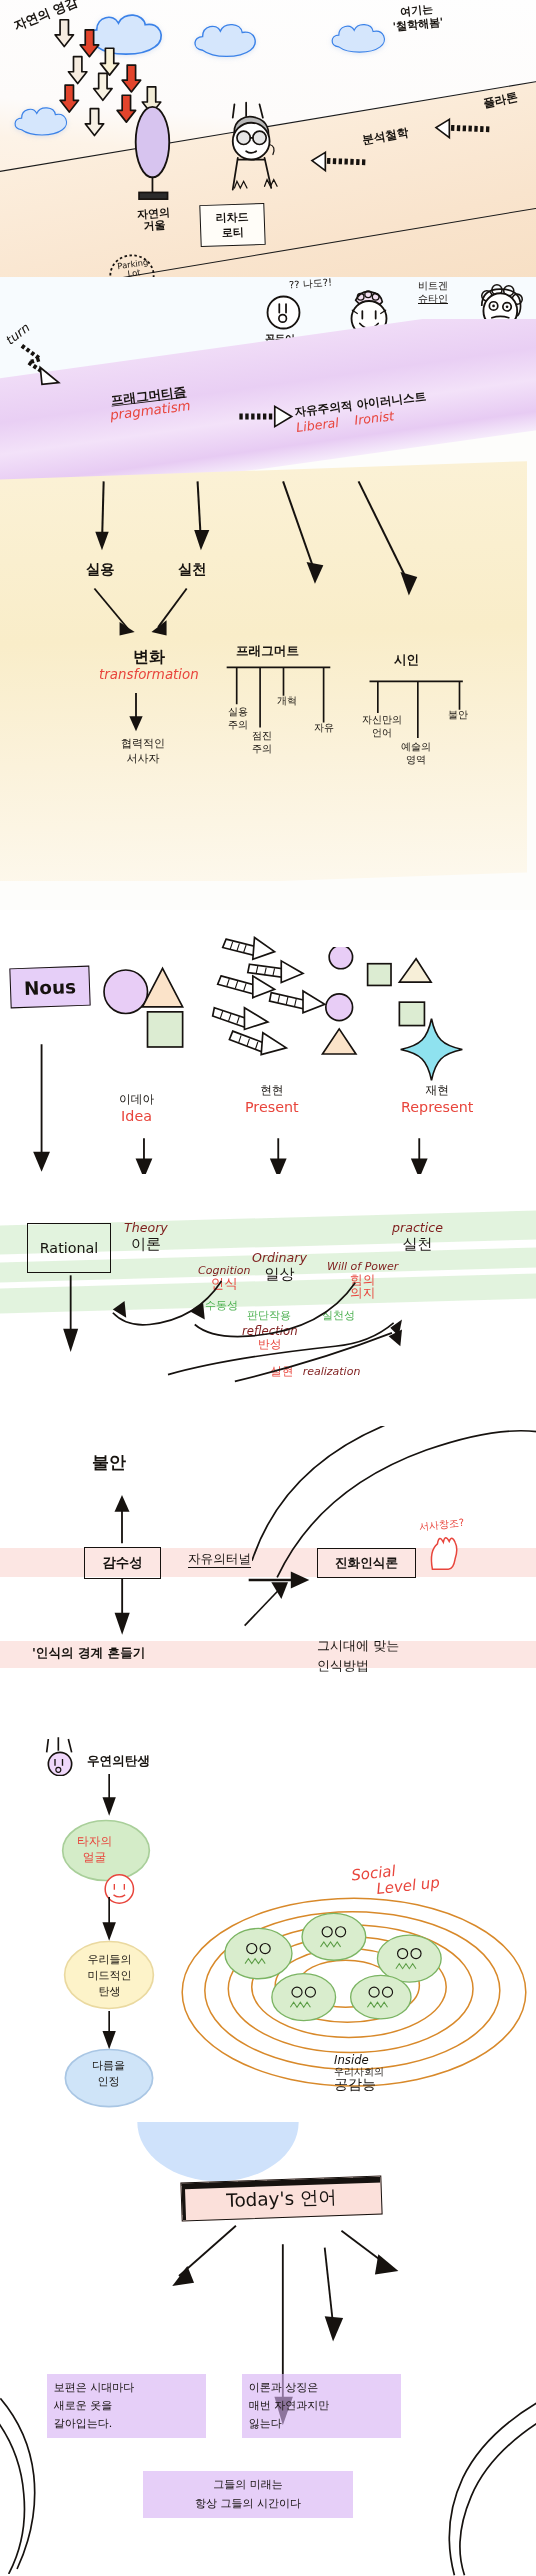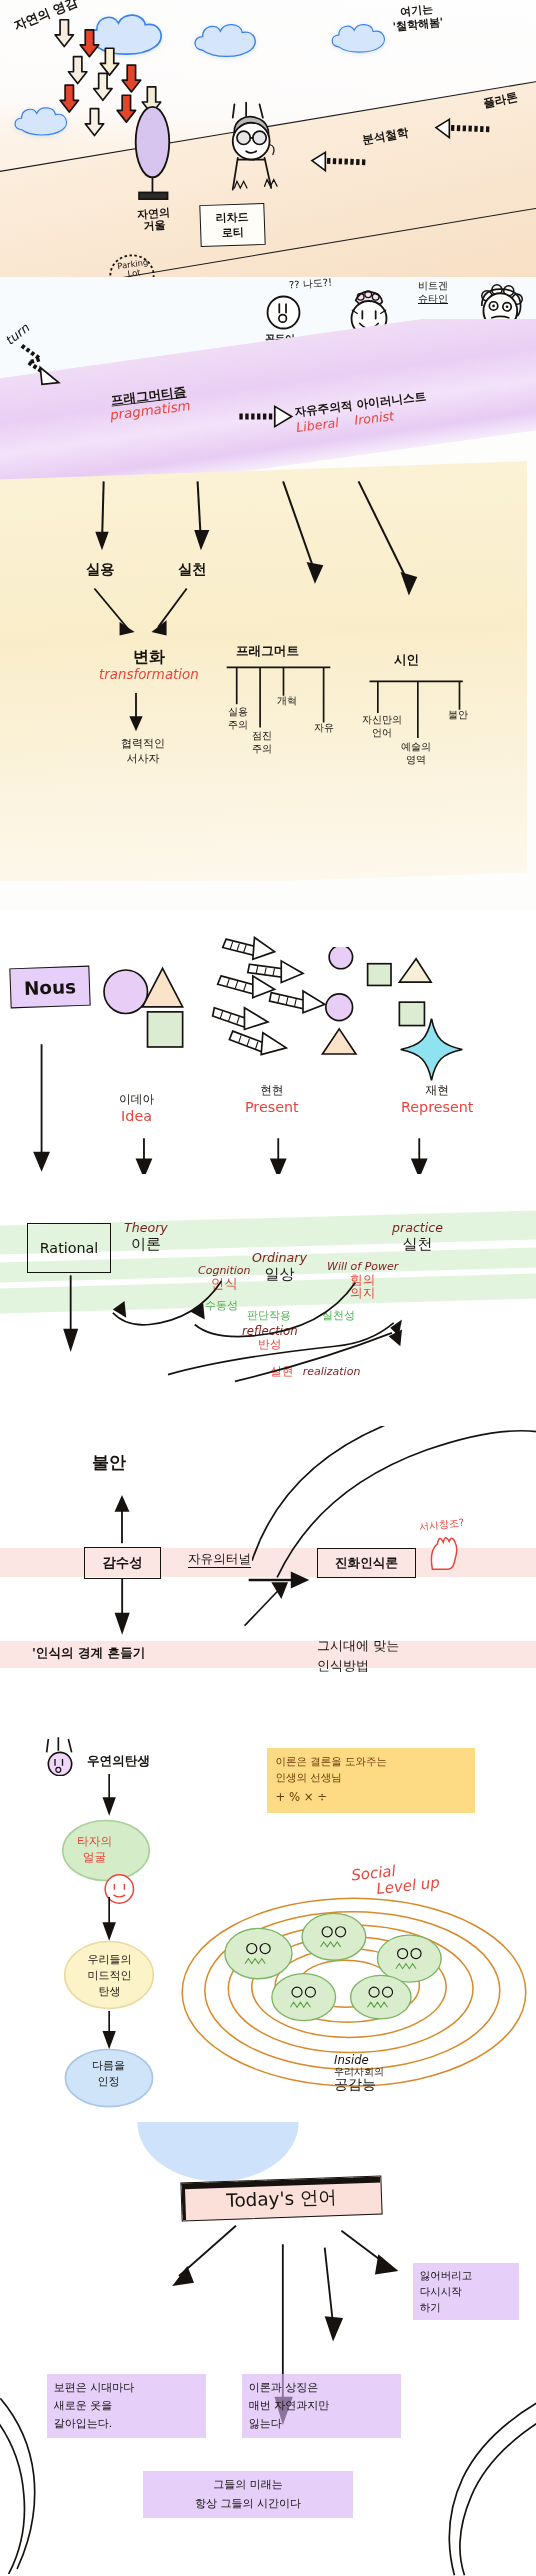--- a/index.html
+++ b/index.html
@@ -485,25 +485,20 @@
 <div class="abs" style="left:0; top:1719px; width:537px; height:403px; background:#fff; overflow:hidden;">
 
   <svg class="abs" style="left:35px; top:18.4px;" width="55" height="39" viewBox="0 0 66 46">
     <path d="M16 2 L14 18 M28 0 L28 16 M40 2 L44 18" stroke="#16120f" stroke-width="2" fill="none"></path>
     <circle cx="30" cy="32" r="14" fill="#f0d8fb" stroke="#16120f" stroke-width="2"></circle>
     <path d="M24 26 L24 34 M33 26 L33 34" stroke="#16120f" stroke-width="1.6"></path>
     <circle cx="28" cy="39" r="3" fill="none" stroke="#16120f" stroke-width="1.4"></circle>
   </svg>
   <div class="lbl hand k-blk" style="left:87px; top:35px; font-size:12.6px; font-weight:600;">우연의탄생</div>
 
-  <div class="abs hl-yellow hand" style="left:267px; top:28.5px; width:208px; padding:6.7px 8.4px; line-height:1.5; color:#6b3a06;">
-    <div style="font-size:10.5px;">이론은 결론을 도와주는</div>
-    <div style="font-size:10.5px;">인생의 선생님</div>
-    <div style="font-size:11.7px; margin-top:3.4px;">+ % × ÷</div>
-  </div>
 
   <svg class="abs" style="left:99px; top:55px;" width="22" height="45" viewBox="0 0 26 54">
     <path d="M12 0 L12 32" stroke="#16120f" stroke-width="2" fill="none"></path>
     <path d="M4 28 L20 28 L12 50 Z" fill="#16120f"></path>
   </svg>
 
   <svg class="abs" style="left:60px; top:99px;" width="92" height="65" viewBox="0 0 110 78">
     <ellipse cx="55" cy="39" rx="52" ry="36" fill="#d4ecc8" stroke="#a9cf9a" stroke-width="2"></ellipse>
   </svg>
   <div class="lbl hand k-red" style="left:77px; top:114px; font-size:11.7px; text-align:center; line-height:1.4;">
@@ -608,25 +603,20 @@
       <path d="M198 24 L198 218"></path>
       <path d="M268 8 L324 50"></path>
       <path d="M248 28 L258 120"></path>
     </g>
     <path d="M84 50 L66 74 L92 70 Z" fill="#16120f"></path>
     <path d="M188 206 L210 206 L198 240 Z" fill="#16120f"></path>
     <path d="M312 36 L336 56 L308 60 Z" fill="#16120f"></path>
     <path d="M248 110 L270 112 L258 140 Z" fill="#16120f"></path>
   </svg>
 
-  <div class="abs hl-violet hand" style="left:413px; top:141px; width:106px; padding:5px 6.7px; line-height:1.5; font-size:10.5px;">
-    <div>잃어버리고</div>
-    <div>다시시작</div>
-    <div>하기</div>
-  </div>
 
   <div class="abs hl-violet hand" style="left:242px; top:252px; width:159px; padding:5px 6.7px; line-height:1.65; font-size:11px;">
     <div>이론과 상징은</div>
     <div>매번 자연과지만</div>
     <div>잃는다</div>
   </div>
 
   <div class="abs hl-violet hand" style="left:47px; top:252px; width:159px; padding:5px 6.7px; line-height:1.65; font-size:11px;">
     <div>보편은 시대마다</div>
     <div>새로운 옷을</div>

